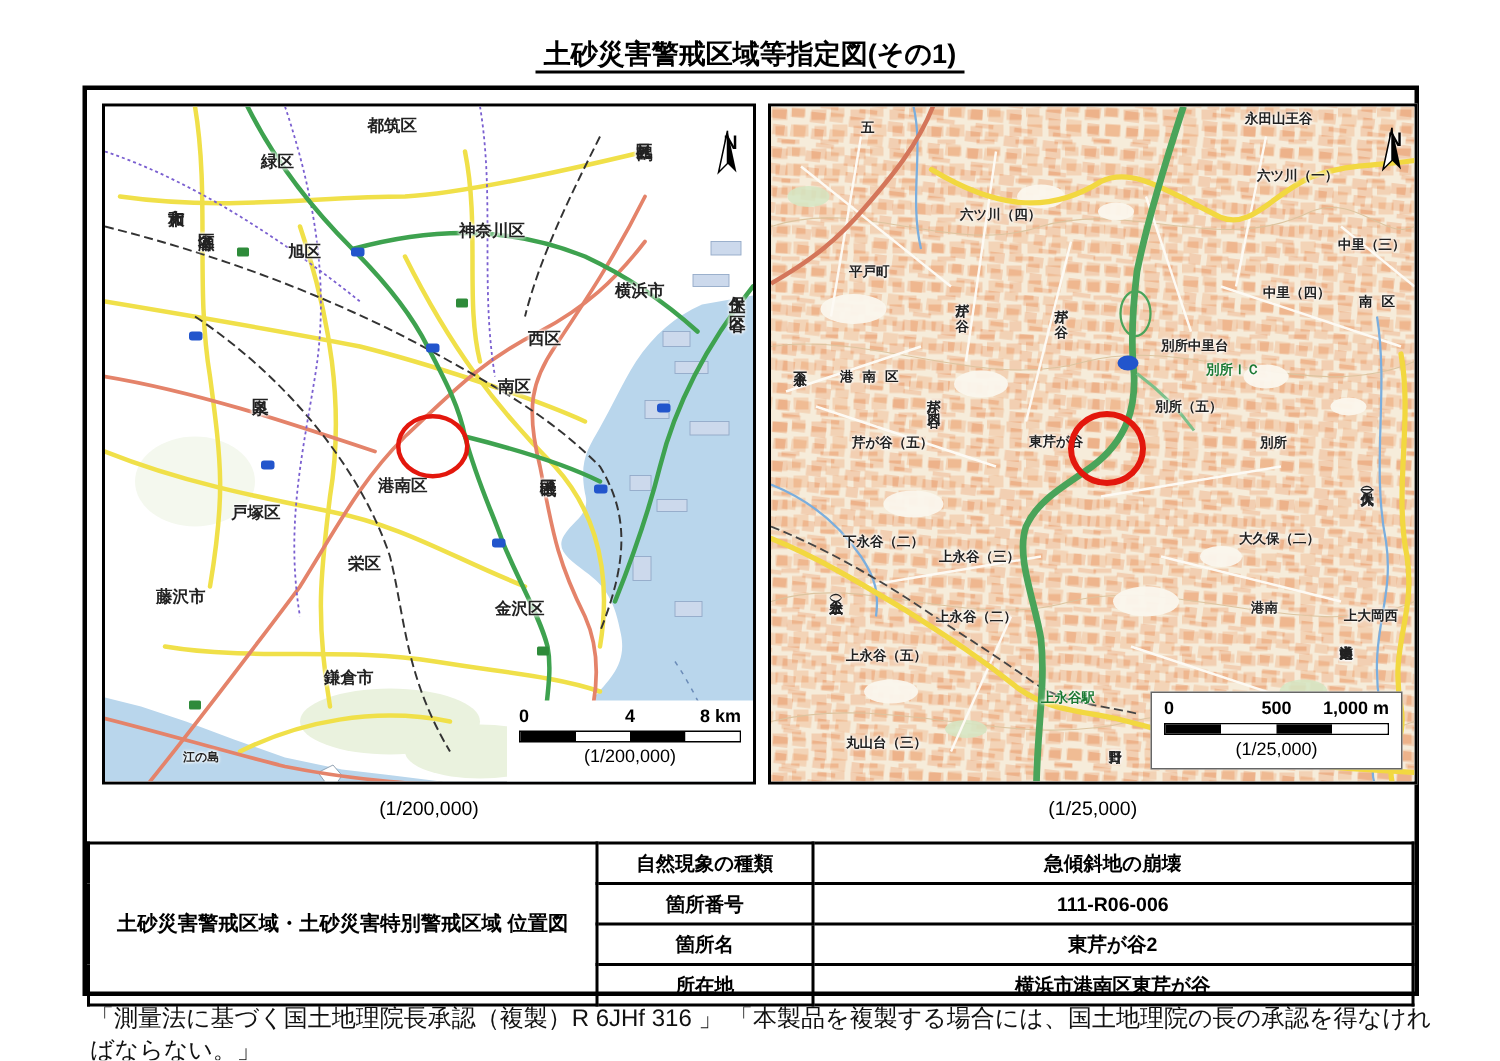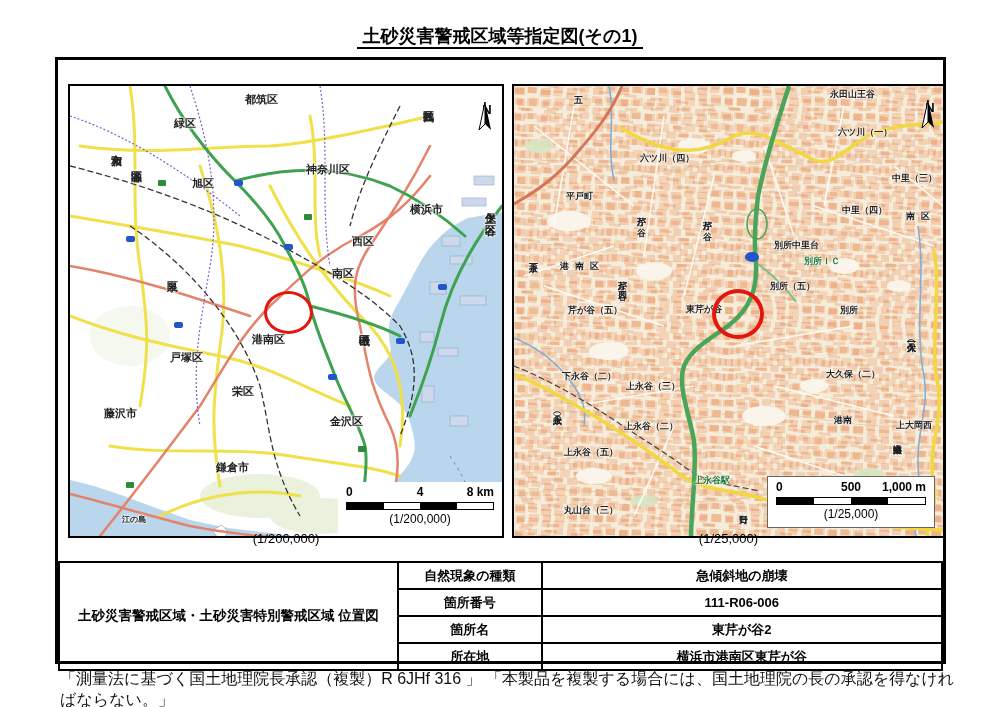--- a/index.html
+++ b/index.html
@@ -7,21 +7,21 @@
         font-family:"Liberation Sans","DejaVu Sans",sans-serif;color:#000;}
 
   
   .title{position:absolute;top:24px;left:0;width:100%;text-align:center;}
   .title span{font-size:18px;font-weight:bold;border-bottom:2px solid #000;padding:0 6px 1px;}
 
   
   .outer{position:absolute;left:55px;top:57px;width:885px;height:601px;border:3px solid #000;}
 
   
-  .map{position:absolute;top:24px;border:2px solid #000;overflow:hidden;background:#fff;}
+  .map{position:absolute;top:9px;border:2px solid #000;overflow:hidden;background:#fff;}
   .map.left{left:10px;width:432px;height:450px;}
   .map.right{left:454px;width:429px;height:450px;}
   .map svg{position:absolute;left:0;top:0;}
 
   .labels{position:absolute;left:0;top:0;width:100%;height:100%;}
   .map-label{position:absolute;font-size:11px;font-weight:bold;color:#222;white-space:nowrap;
              line-height:1.05;text-shadow:0 0 2px #fff,0 0 2px #fff,0 0 3px #fff;}
   .map.right .map-label{font-size:9px;}
   .map-label.vert{writing-mode:vertical-rl;text-orientation:upright;}
   .map-label.big{font-size:15px;letter-spacing:6px;color:#1a1a1a;}
@@ -166,21 +166,21 @@
           <span class="map-label vert" style="left: 40px; top: 60px;">大和市</span>
           <span class="map-label vert" style="left: 60px; top: 76px;">瀬谷区</span>
           <span class="map-label" style="left: 122px; top: 92px;">旭区</span>
           <span class="map-label" style="left: 236px; top: 78px;">神奈川区</span>
           <span class="map-label" style="left: 340px; top: 118px;">横浜市</span>
           <span class="map-label" style="left: 282px; top: 150px;">西区</span>
           <span class="map-label vert" style="left: 414px; top: 118px;">保土ケ谷区</span>
           <span class="map-label" style="left: 262px; top: 182px;">南区</span>
           <span class="map-label vert" style="left: 96px; top: 186px;">泉区</span>
           <span class="map-label vert" style="left: 288px; top: 240px;">磯子区</span>
-          <span class="map-label" style="left: 84px; top: 266px; margin-left: 16px;">戸塚区</span>
+          <span class="map-label" style="left: 84px; top: 266px;">戸塚区</span>
           <span class="map-label" style="left: 182px; top: 248px;">港南区</span>
           <span class="map-label" style="left: 162px; top: 300px;">栄区</span>
           <span class="map-label" style="left: 260px; top: 330px;">金沢区</span>
           <span class="map-label" style="left: 34px; top: 322px;">藤沢市</span>
           <span class="map-label" style="left: 146px; top: 376px;">鎌倉市</span>
           <span class="map-label vert" style="left: 318px; top: 408px;">逗子市</span>
           <span class="map-label sm" style="left: 52px; top: 430px;">江の島</span>
         </div>
       <div class="circle"></div>
       <div class="north">

